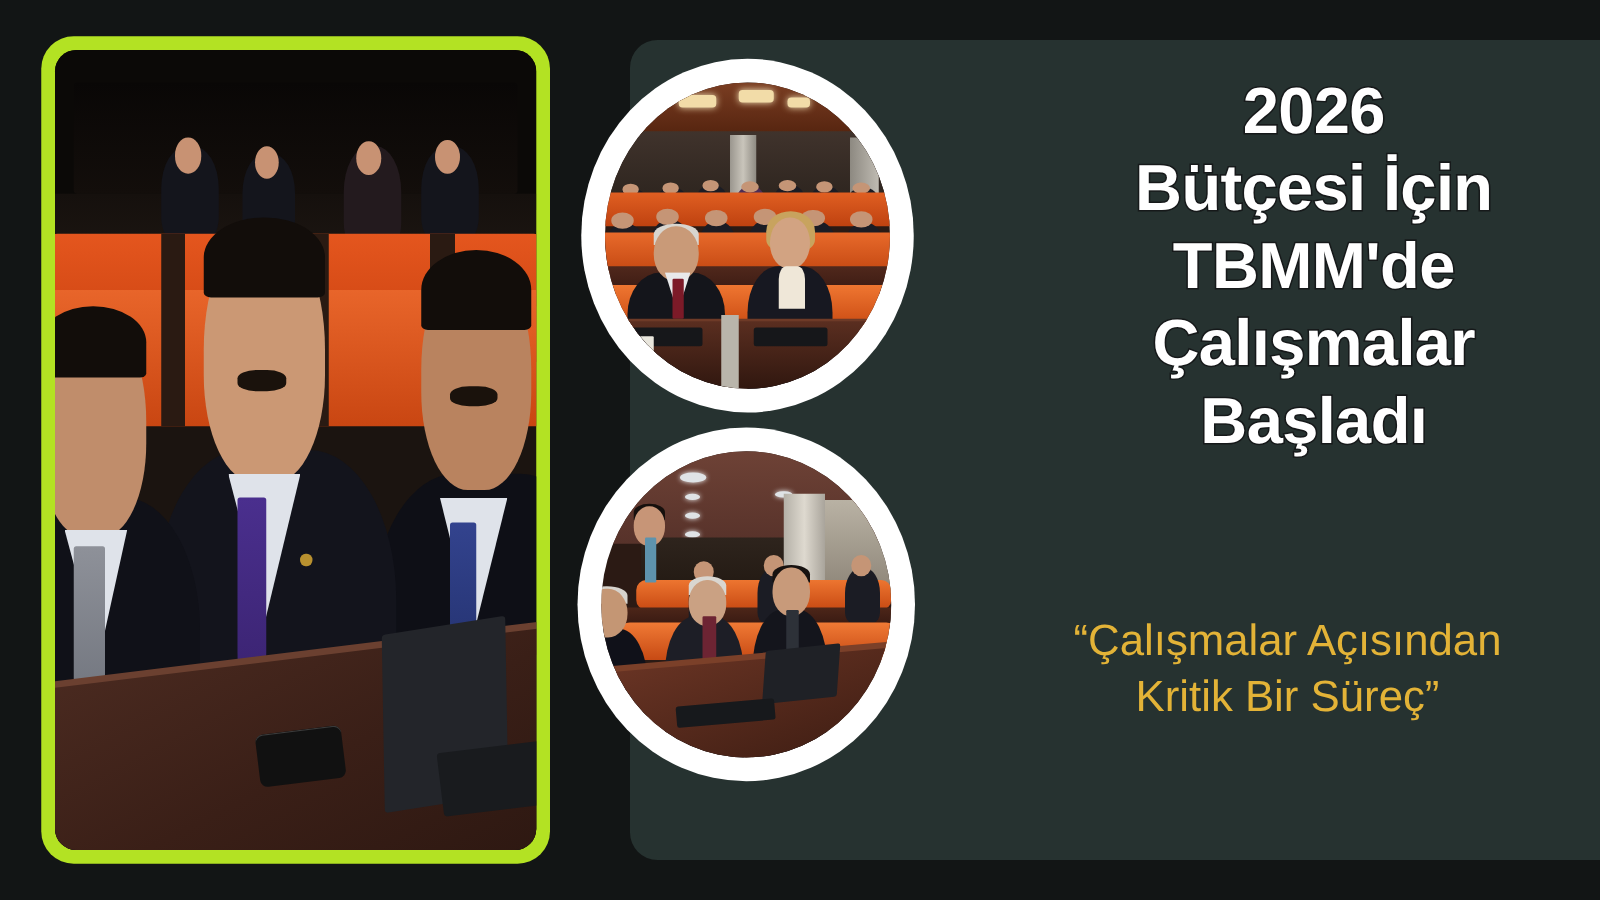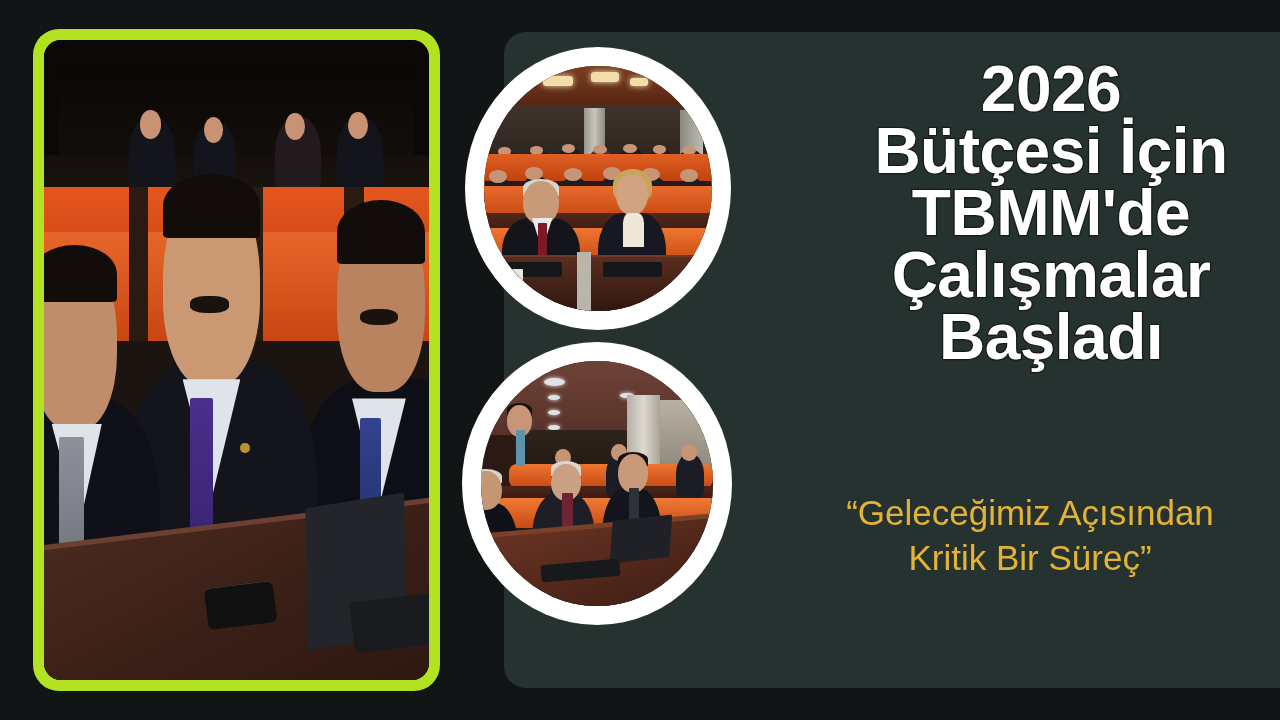--- a/index.html
+++ b/index.html
@@ -287,21 +287,21 @@
 
   
   .headline {
     position: absolute;
     left: 836px;
     top: 58px;
     width: 430px;
     text-align: center;
     color: #ffffff;
     font-weight: 800;
-    font-size: 64px;
+    font-size: 52px;
     line-height: 62px;
     letter-spacing: -0.5px;
     -webkit-text-stroke: 2.5px #16191a;
     paint-order: stroke fill;
     white-space: pre-line;
   }
   .subtitle {
     position: absolute;
     left: 790px;
     top: 490px;
@@ -491,16 +491,16 @@
       <div class="sc cb-kb"></div>
     </div>
   </div>
 
   <div class="headline">2026
 Bütçesi İçin
 TBMM'de
 Çalışmalar
 Başladı</div>
 
-  <div class="subtitle">“Geleceğimiz Açısından
+  <div class="subtitle">“Çalışmalar Açısından
 Kritik Bir Süreç”</div>
 
 </div>
 
 </body></html>

